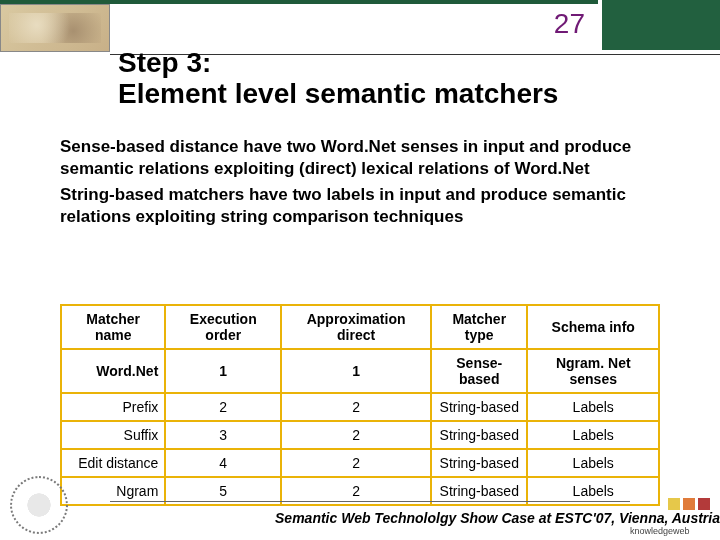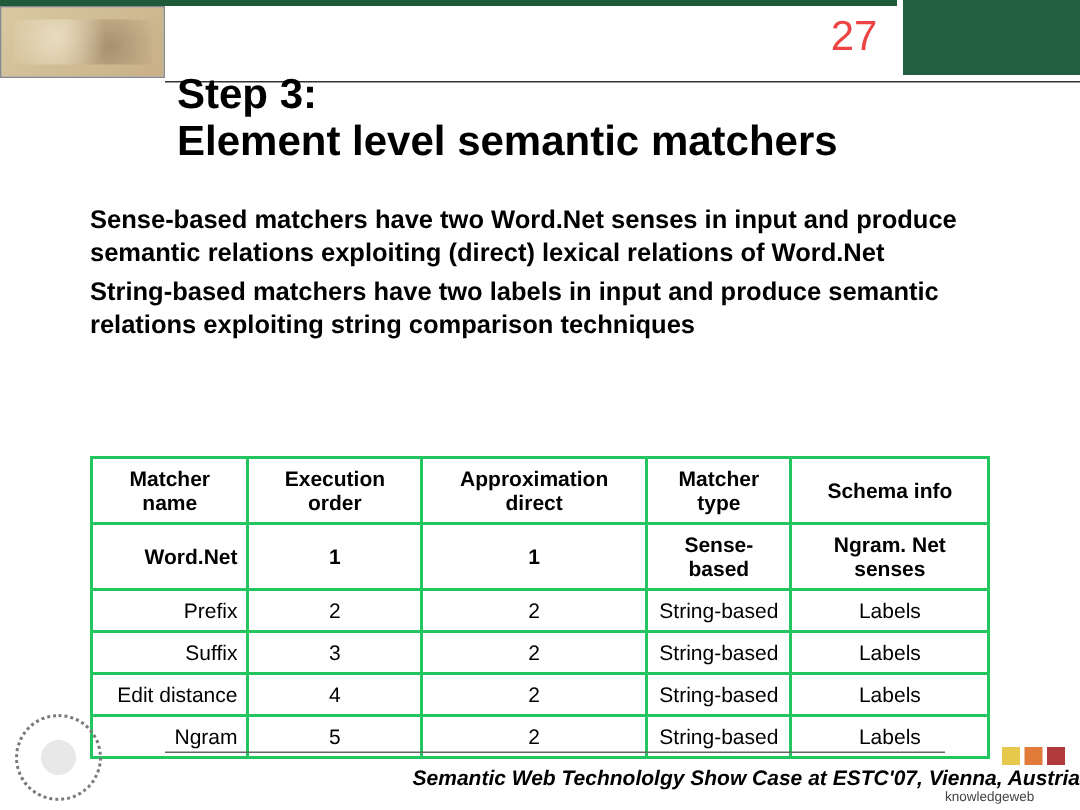--- a/index.html
+++ b/index.html
@@ -42,21 +42,21 @@
     height: 54px;
     background: #22603f;
     border-left: 4px solid #fff;
     border-bottom: 4px solid #fff;
   }
   .page-num {
     position: absolute;
     top: 8px;
     right: 135px;
     font-size: 28px;
-    color: #ef4444;
+    color: #701a75;
   }
   .header-rule {
     position: absolute;
     top: 54px;
     left: 110px;
     right: 0;
     height: 1px;
     background: #333;
   }
   .title {
@@ -83,21 +83,21 @@
   .tbl {
     position: absolute;
     top: 304px;
     left: 60px;
     right: 60px;
     border-collapse: collapse;
     width: calc(100% - 120px);
     font-size: 14px;
   }
   .tbl th, .tbl td {
-    border: 2px solid #22c55e;
+    border: 2px solid #eab308;
     padding: 5px 6px;
     text-align: center;
   }
   .tbl th {
     font-weight: bold;
     line-height: 1.15;
   }
   .tbl td:first-child { text-align: right; }
   .tbl .row-first td { font-weight: bold; }
   .footer-rule {
@@ -161,21 +161,21 @@
 <div class="page-num">27</div>
 <div class="header-rule"></div>
 
 <div class="title">
   <span>Step 3:</span><br>
   <span>Element level semantic matchers</span>
 </div>
 
 <div class="body-text">
   <span class="sense">
-    <span class="lead">Sense-based matchers</span><span> have two Word.Net senses in input and produce semantic relations exploiting (direct) lexical relations of Word.Net</span>
+    <span class="lead">Sense-based distance</span><span> have two Word.Net senses in input and produce semantic relations exploiting (direct) lexical relations of Word.Net</span>
   </span>
   <span class="string">
     <span class="lead">String-based matchers</span><span> have two labels in input and produce semantic relations exploiting string comparison techniques</span>
   </span>
 </div>
 
 <table class="tbl">
   <thead>
     <tr>
       <th>Matcher name</th>

